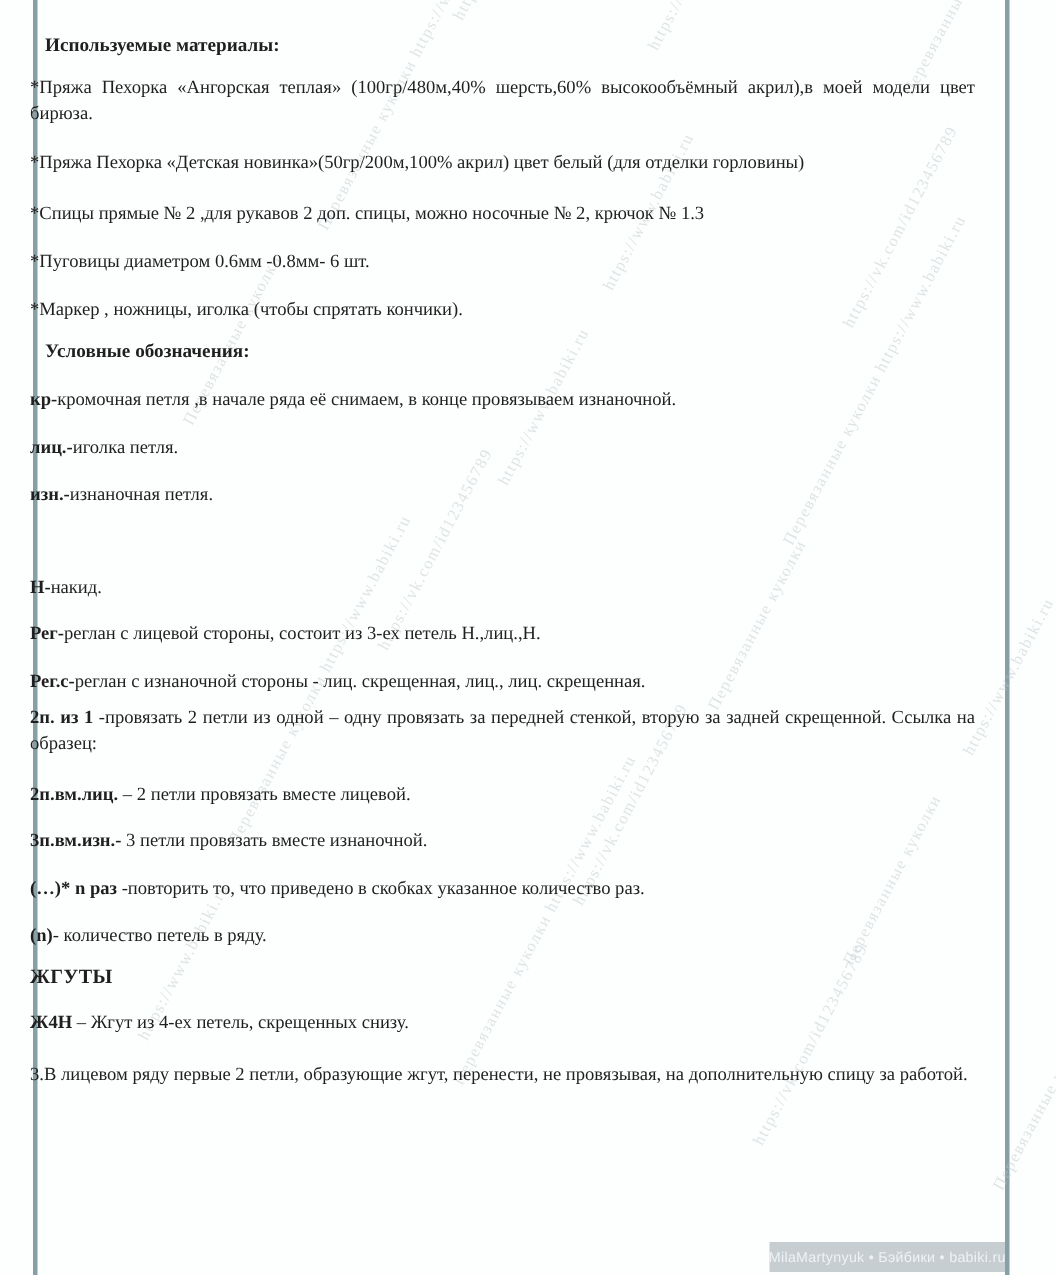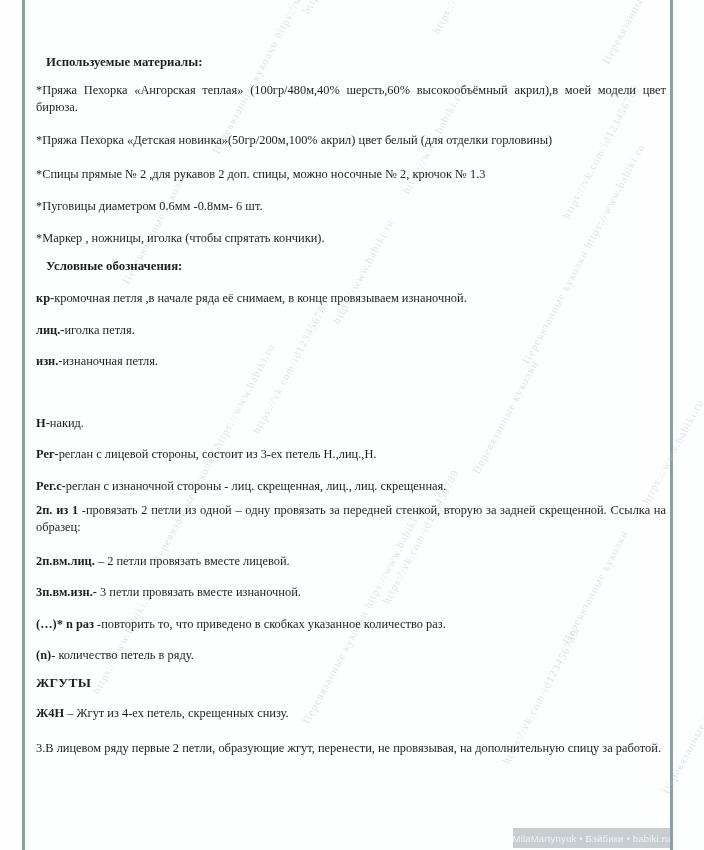--- a/index.html
+++ b/index.html
@@ -49,26 +49,25 @@
     letter-spacing: 1px;
     color: #b9c6ca;
     opacity: 0.45;
     transform: rotate(-62deg);
     transform-origin: left top;
   }
 
   
   #content {
     position: absolute;
-    left: 36px;
+    left: 20px;
     top: 0;
     width: 630px;
     height: 632px;
     z-index: 2;
-    margin-top: 32px;
   }
   p {
     margin: 0;
     font-size: 12.4px;
     line-height: 17px;
     text-align: justify;
     color: #1f1f1f;
   }
   .blk { position: absolute; left: 0; width: 630px; }
 

